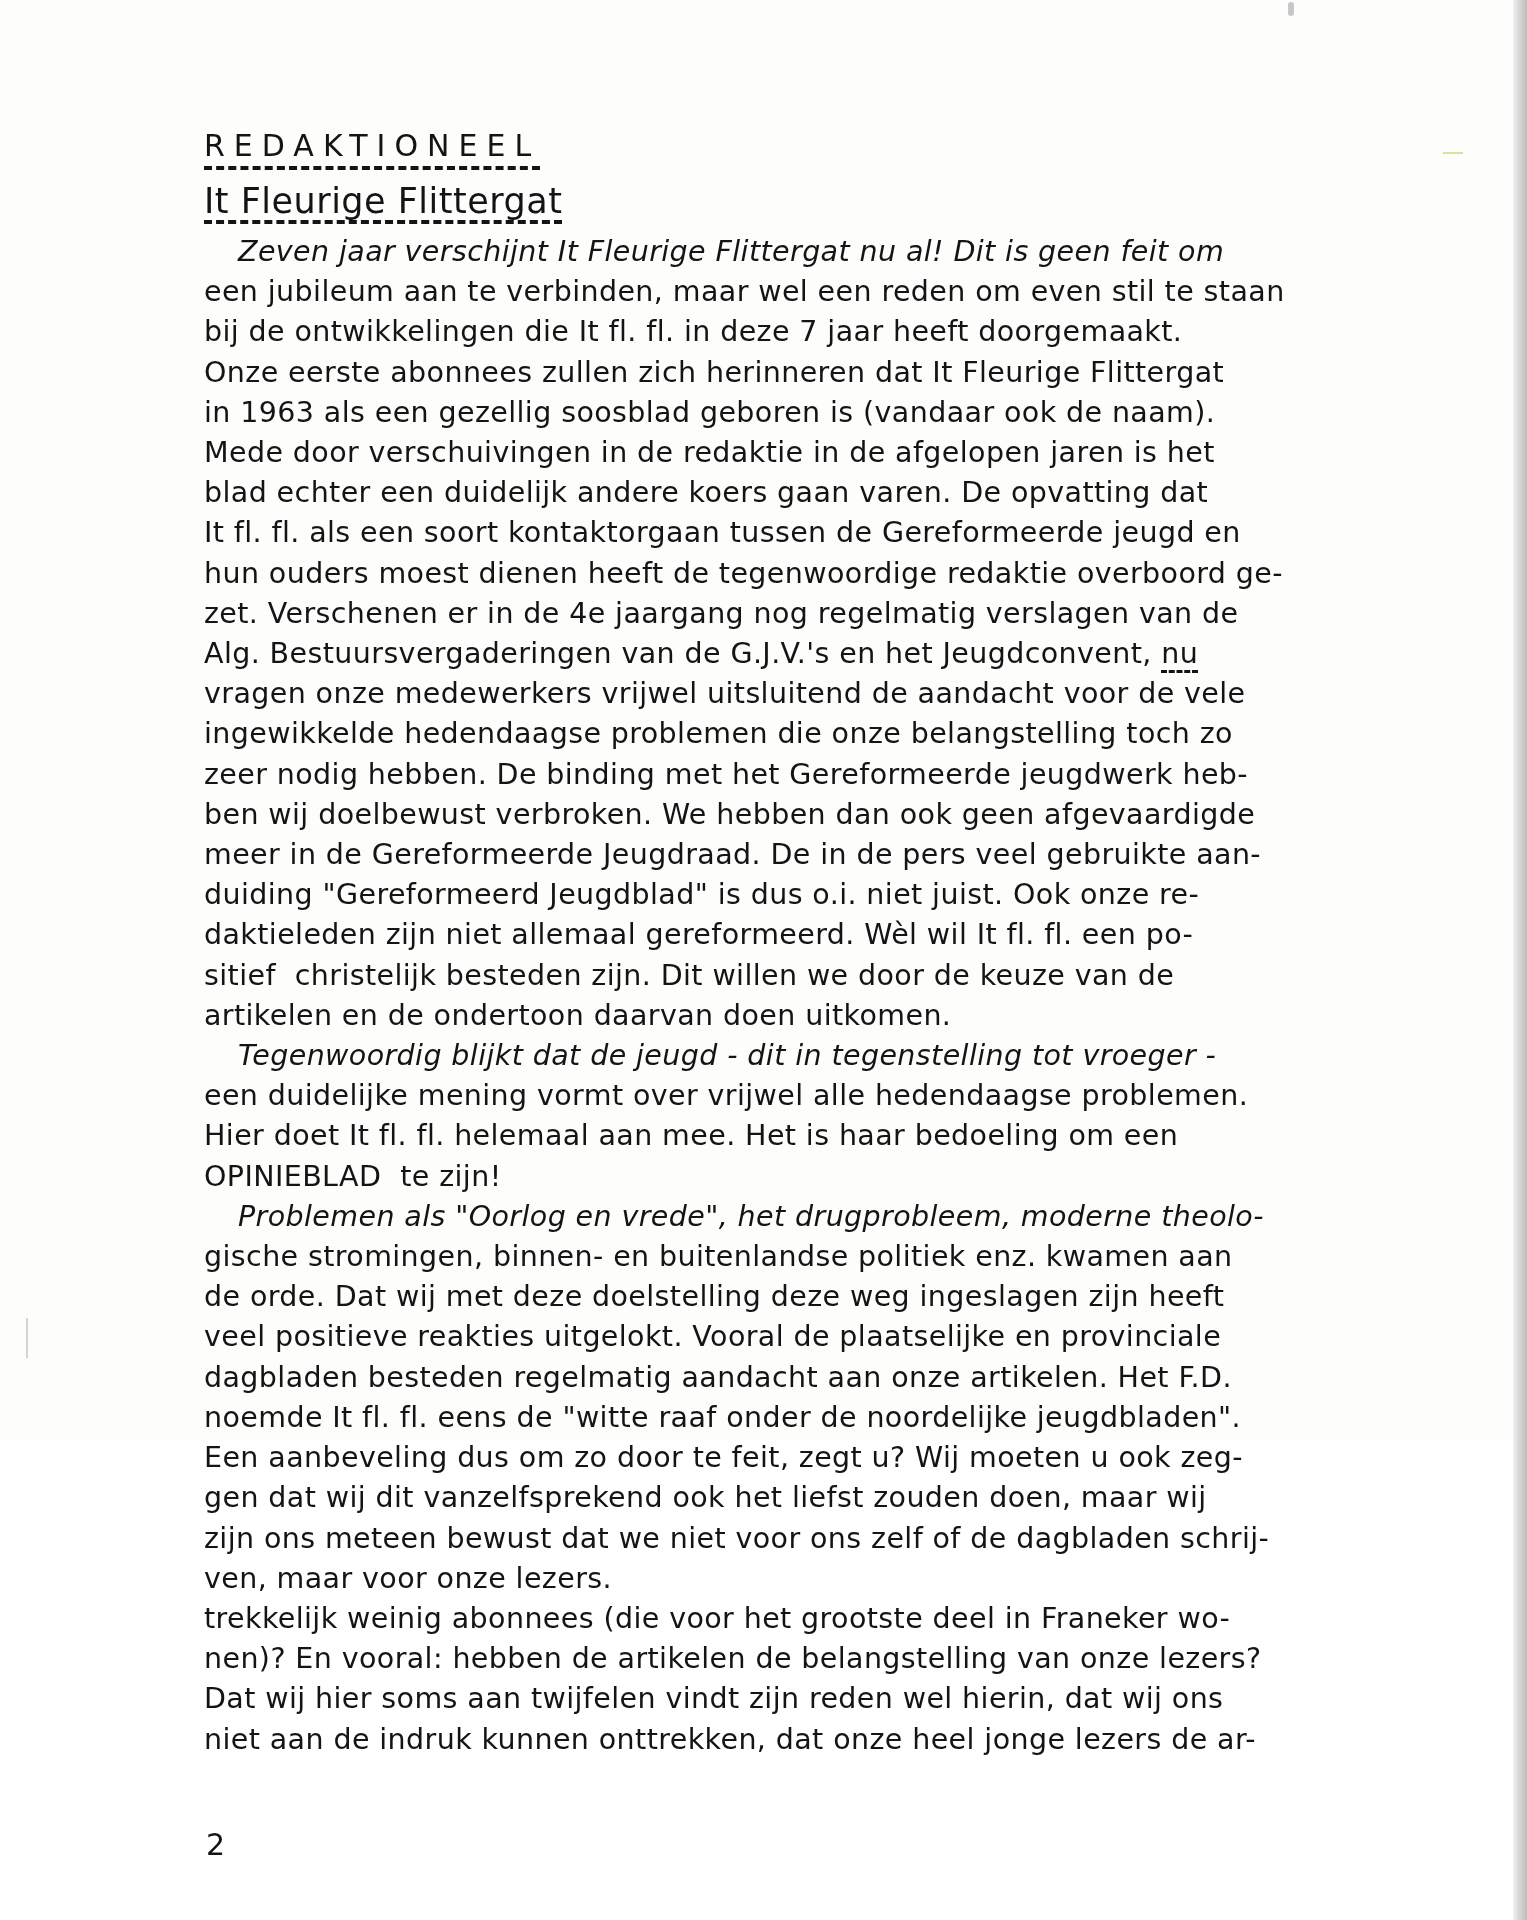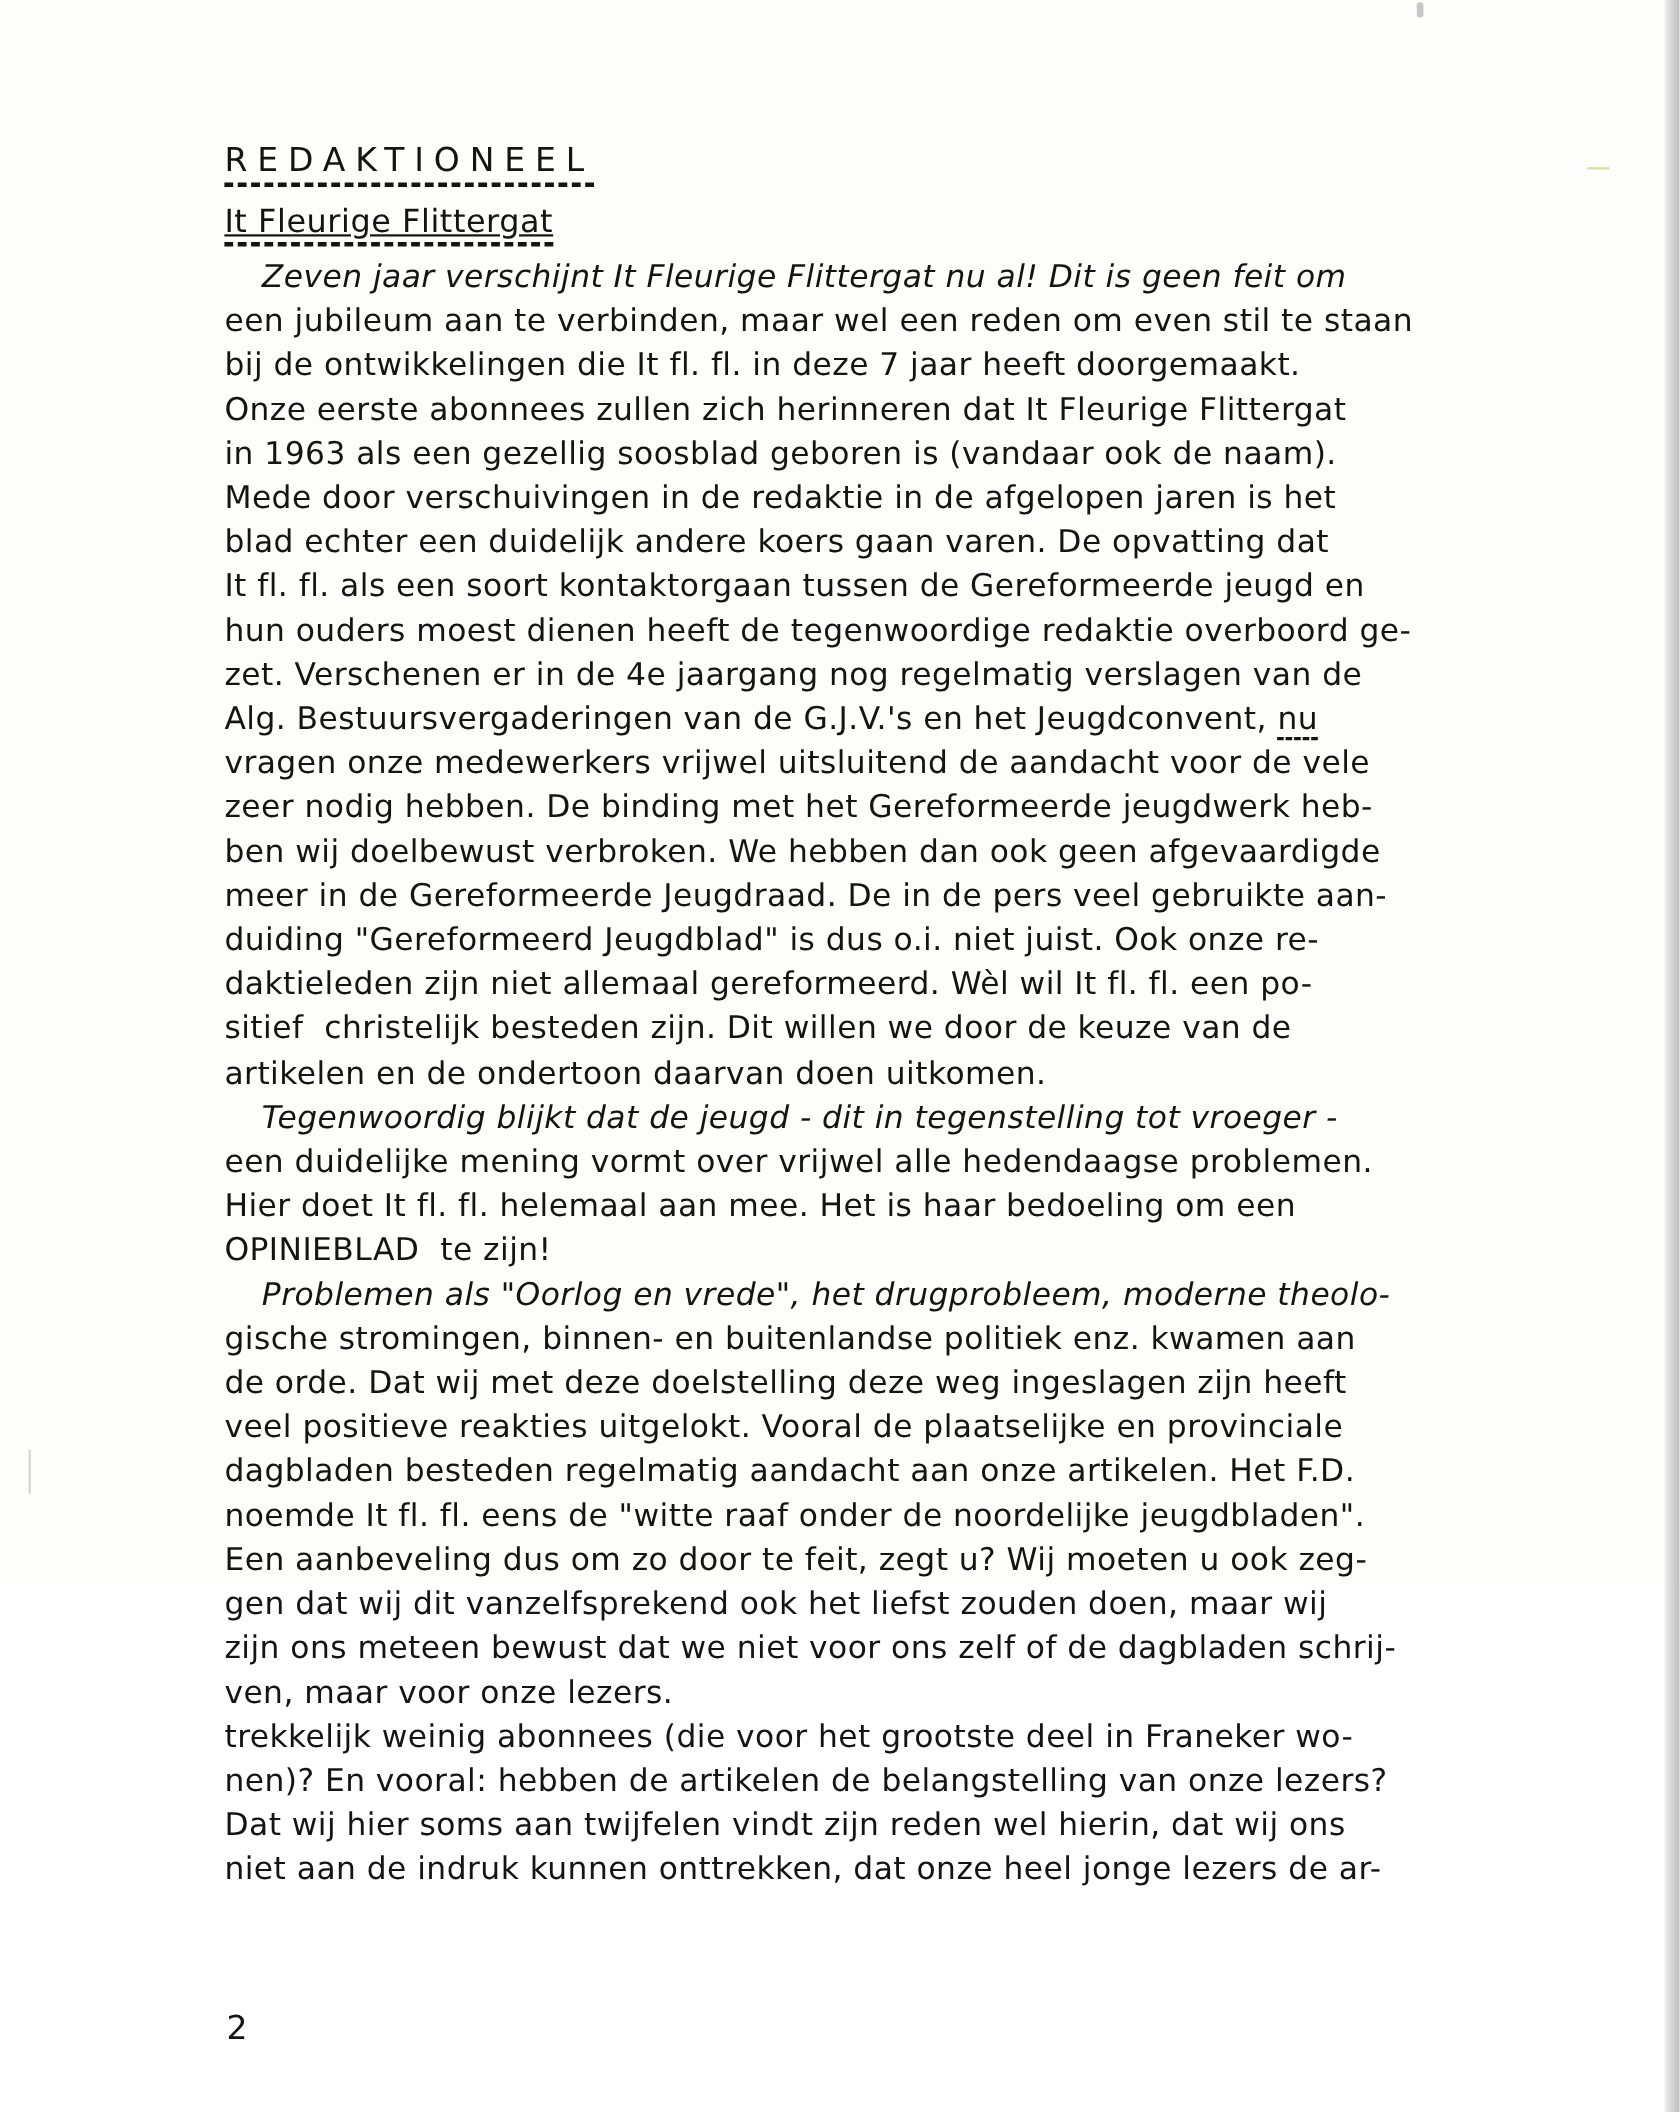--- a/index.html
+++ b/index.html
@@ -54,28 +54,27 @@
     .heading {
       font-size: 30px;
       letter-spacing: 9px;
       line-height: 36px;
       display: inline-block;
       border-bottom: 4px dashed #141414;
       padding-bottom: 2px;
       margin-bottom: 14px;
     }
     .subheading {
-      font-size: 29px;
+      font-size: 35px;
       line-height: 34px;
       letter-spacing: 0.5px;
       display: inline-block;
       border-bottom: 4px dashed #141414;
       padding-bottom: 2px;
       margin-bottom: 6px;
-      text-decoration: underline;
     }
     .text-block { margin-top: 2px; }
     .line {
       font-size: 28.5px;
       line-height: 40.2px;
       white-space: pre;
       letter-spacing: 0.4px;
     }
     .line.indent { padding-left: 34px; font-style: italic; }
     .ul-word {
@@ -113,20 +112,21 @@
         <div class="line" style="">bij de ontwikkelingen die It fl. fl. in deze 7 jaar heeft doorgemaakt.</div>
         <div class="line" style="">Onze eerste abonnees zullen zich herinneren dat It Fleurige Flittergat</div>
         <div class="line" style="">in 1963 als een gezellig soosblad geboren is (vandaar ook de naam).</div>
         <div class="line" style="">Mede door verschuivingen in de redaktie in de afgelopen jaren is het</div>
         <div class="line" style="">blad echter een duidelijk andere koers gaan varen. De opvatting dat</div>
         <div class="line" style="">It fl. fl. als een soort kontaktorgaan tussen de Gereformeerde jeugd en</div>
         <div class="line" style="">hun ouders moest dienen heeft de tegenwoordige redaktie overboord ge-</div>
         <div class="line" style="">zet. Verschenen er in de 4e jaargang nog regelmatig verslagen van de</div>
         <div class="line" style=""><span>Alg. Bestuursvergaderingen van de G.J.V.'s en het Jeugdconvent, </span><span class="ul-word">nu</span></div>
         <div class="line" style="">vragen onze medewerkers vrijwel uitsluitend de aandacht voor de vele</div>
+        <div class="line" style="">ingewikkelde hedendaagse problemen die onze belangstelling toch zo</div>
         <div class="line" style="">zeer nodig hebben. De binding met het Gereformeerde jeugdwerk heb-</div>
         <div class="line" style="">ben wij doelbewust verbroken. We hebben dan ook geen afgevaardigde</div>
         <div class="line" style="">meer in de Gereformeerde Jeugdraad. De in de pers veel gebruikte aan-</div>
         <div class="line" style="">duiding "Gereformeerd Jeugdblad" is dus o.i. niet juist. Ook onze re-</div>
         <div class="line" style="">daktieleden zijn niet allemaal gereformeerd. Wèl wil It fl. fl. een po-</div>
         <div class="line" style="">sitief  christelijk besteden zijn. Dit willen we door de keuze van de</div>
         <div class="line" style="">artikelen en de ondertoon daarvan doen uitkomen.</div>
       </div>
 
       <div>

